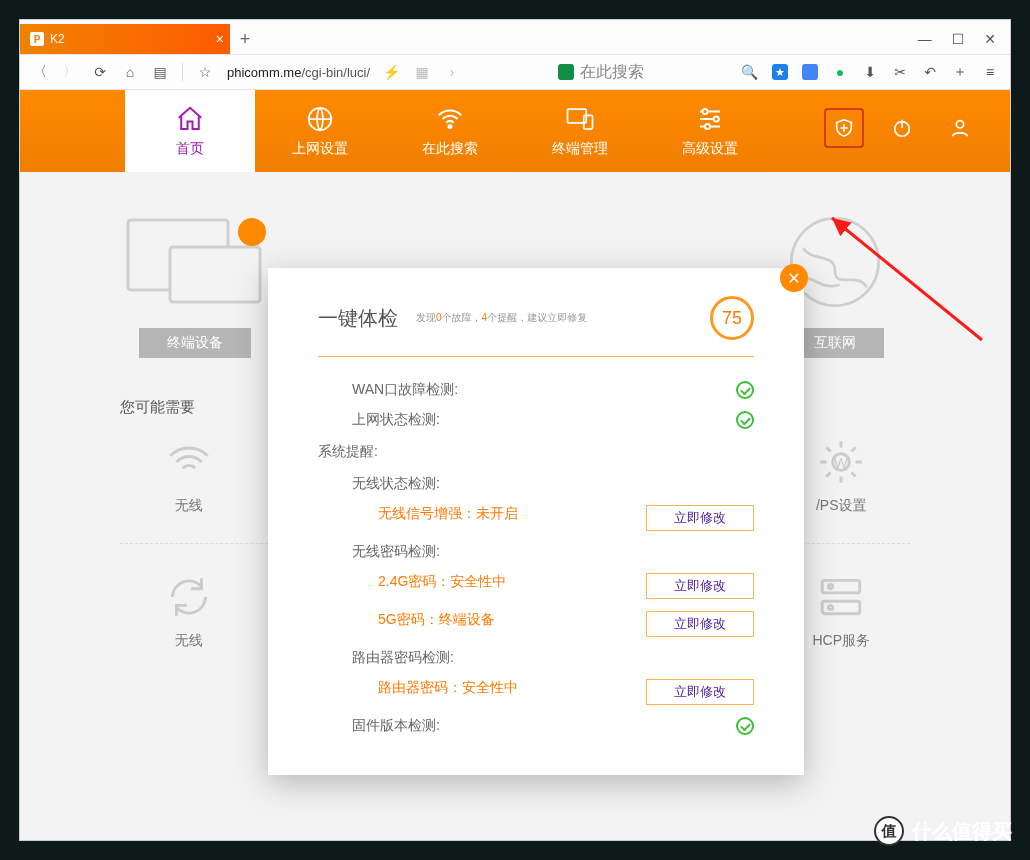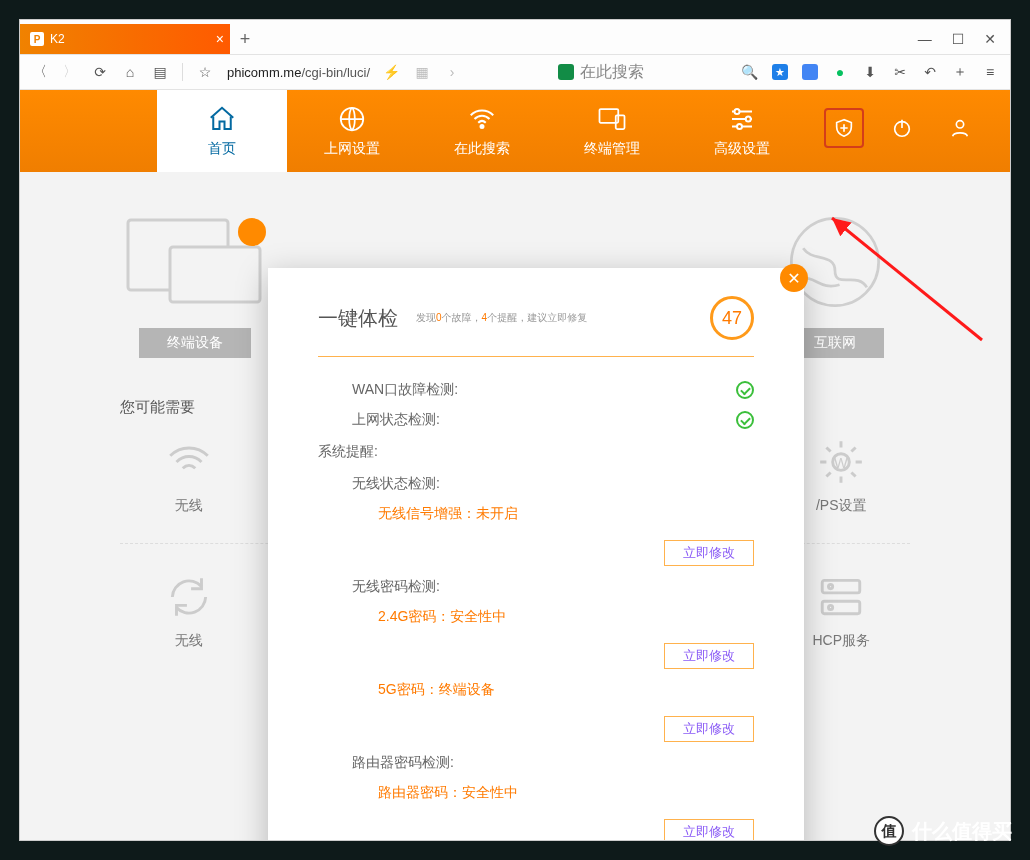--- a/index.html
+++ b/index.html
@@ -23,21 +23,21 @@
   .addrbar .glyph{font-size:14px;}
   .searchbox{display:flex;align-items:center;gap:6px;color:#888;font-size:16px;}
   .searchbox .cat{width:16px;height:16px;background:#128c46;border-radius:3px;}
   .tool-icons{display:flex;gap:14px;align-items:center;}
   .sq{width:16px;height:16px;border-radius:3px;}
   
   .page{flex:1;position:relative;background:#f3f3f3;overflow:hidden;}
   .topnav{height:82px;background:linear-gradient(#ff8a00,#f07e00);display:flex;justify-content:center;}
   .nav-inner{width:780px;display:flex;}
   .nav-item{flex:0 0 130px;display:flex;flex-direction:column;align-items:center;justify-content:center;gap:6px;color:#fff;font-size:14px;cursor:pointer;}
-  .nav-item.active{background:#fff;color:#0369a1;margin-left:32px;}
+  .nav-item.active{background:#fff;color:#a21caf;}
   .nav-item svg{width:30px;height:30px;}
   .nav-right{position:absolute;right:30px;top:18px;display:flex;gap:18px;align-items:center;}
   .nav-right .ico{width:40px;height:40px;display:flex;align-items:center;justify-content:center;color:#fff;cursor:pointer;}
   .nav-right .ico.boxed{border:2px solid #d43d1a;border-radius:4px;}
   
   .arrow{position:absolute;right:18px;top:120px;width:180px;height:140px;pointer-events:none;z-index:60;}
   
   .dash{padding:40px 100px;color:#666;font-size:14px;}
   .row1{display:flex;justify-content:space-between;align-items:center;}
   .card{display:flex;flex-direction:column;align-items:center;gap:16px;}
@@ -55,21 +55,21 @@
   .mtitle{font-size:20px;color:#555;}
   .msumm{font-size:10px;color:#999;}
   .msumm .o{color:#ff7a00;}
   .score{margin-left:auto;width:44px;height:44px;border:3px solid #ff9a1a;border-radius:50%;display:flex;align-items:center;justify-content:center;color:#ff7a00;font-size:18px;font-weight:500;}
   .mhr{border:none;border-top:1px solid #ffb24d;margin:16px 0 18px;}
   .sect{font-size:14px;color:#666;margin:8px 0;}
   .item{display:flex;align-items:center;padding:6px 0 6px 34px;font-size:14px;color:#666;}
   .item .ok{margin-left:auto;width:18px;height:18px;border:2px solid #3bbf3b;border-radius:50%;position:relative;}
   .item .ok::after{content:"";position:absolute;left:3px;top:4px;width:7px;height:4px;border-left:2px solid #3bbf3b;border-bottom:2px solid #3bbf3b;transform:rotate(-45deg);}
   .warn{color:#ff7a00;padding:6px 0 6px 60px;display:flex;align-items:flex-start;font-size:14px;}
-  .fix{margin-left:auto;background:#fff;border:1px solid #ffb24d;color:#8b5cf6;font-size:13px;padding:3px 18px;cursor:pointer;margin-top:35px;}
+  .fix{margin-left:auto;background:#fff;border:1px solid #ffb24d;color:#4c1d95;font-size:13px;padding:3px 27px;cursor:pointer;}
   .recheck{display:block;margin:22px auto 0;background:#ff8a00;color:#fff;border:none;padding:10px 40px;font-size:15px;cursor:pointer;}
   
   .watermark{position:absolute;right:18px;bottom:14px;display:flex;align-items:center;gap:8px;color:#fff;font-size:20px;font-weight:bold;z-index:70;}
   .watermark .badge{width:30px;height:30px;border-radius:50%;background:#fff;color:#333;display:flex;align-items:center;justify-content:center;font-size:15px;border:2px solid #333;}
 </style>
 </head>
 <body>
 
 <div class="browser">
 
@@ -261,21 +261,21 @@
       </div>
     </div>
 
     <div class="modal">
       <div class="mclose">✕</div>
       <div class="mhead">
         <span class="mtitle">一键体检</span>
         <span class="msumm">
           <span>发现</span><span class="o">0</span><span>个故障，</span><span class="o">4</span><span>个提醒，</span><span>建议立即修复</span>
         </span>
-        <div class="score">47</div>
+        <div class="score">75</div>
       </div>
       <hr class="mhr">
 
       <div class="item">
           <span>WAN口故障检测:</span>
           <span class="ok"></span>
         </div>
       <div class="item">
           <span>上网状态检测:</span>
           <span class="ok"></span>

